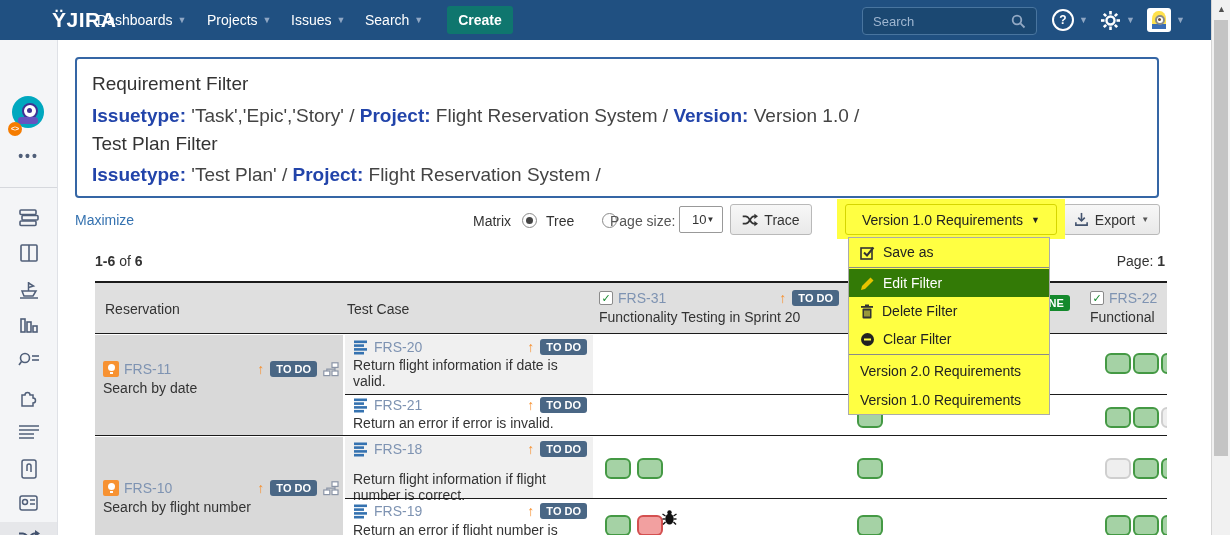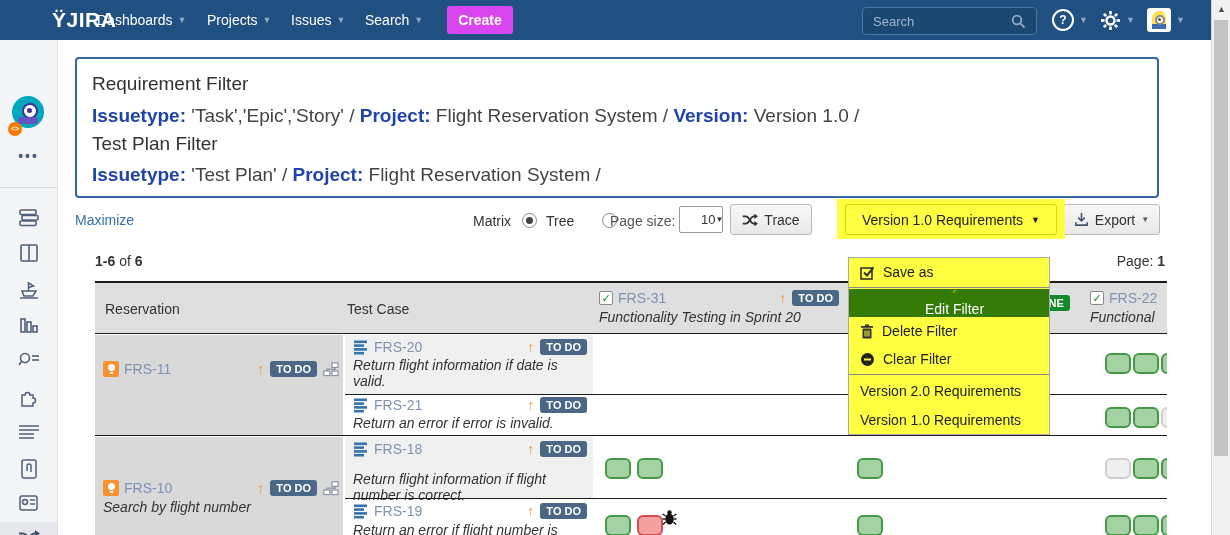--- a/index.html
+++ b/index.html
@@ -4,21 +4,21 @@
 <style>
   html,body{margin:0;padding:0;background:#888;}
   .screen{position:relative;width:1230px;height:535px;background:#fff;overflow:hidden;
     font-family:"Liberation Sans","DejaVu Sans",sans-serif;color:#333;font-size:14px;}
   .abs{position:absolute;}
   
   .navbar{position:absolute;left:0;top:0;width:1211px;height:40px;background:#205081;}
   .logo{position:absolute;left:52px;top:0;height:40px;line-height:40px;color:#fff;font-size:21px;font-weight:bold;letter-spacing:.5px;cursor:pointer;}
   .nav-item{position:absolute;top:0;height:52px;line-height:40px;color:#fff;font-size:14px;cursor:pointer;white-space:nowrap;}
   .caret{color:#8fa7c4;font-size:9px;margin-left:5px;vertical-align:2px;}
-  .create-btn{position:absolute;left:447px;top:6px;width:66px;height:28px;background:#d946ef;border:none;border-radius:3px;
+  .create-btn{position:absolute;left:447px;top:6px;width:66px;height:28px;background:#0f766e;border:none;border-radius:3px;
     color:#fff;font-size:14px;font-weight:bold;font-family:inherit;cursor:pointer;}
   .searchbox{position:absolute;left:862px;top:7px;width:173px;height:26px;background:#1b4872;border:1px solid #49759f;border-radius:4px;}
   .searchbox input{position:absolute;left:8px;top:2px;width:135px;height:20px;background:transparent;border:none;outline:none;
     color:#d7e4f2;font-size:13px;font-family:inherit;}
   .searchbox input::placeholder{color:#9fb6d0;}
   .nav-ico{position:absolute;top:0;height:40px;display:flex;align-items:center;cursor:pointer;}
   .help-circle{width:18px;height:18px;border:2px solid #fff;border-radius:50%;color:#fff;font-size:12px;font-weight:bold;
     text-align:center;line-height:18px;}
   .avatar-box{width:24px;height:24px;background:#fff;border-radius:3px;position:relative;overflow:hidden;}
   .minion-body{position:absolute;left:5px;top:3px;width:14px;height:18px;background:#ffe14d;border-radius:45% 45% 35% 35%;}
@@ -42,39 +42,39 @@
   .f-title{position:absolute;left:15px;font-size:19px;color:#333;}
   .f-line{position:absolute;left:15px;font-size:19px;color:#444;}
   .f-label{color:#2244aa;font-weight:bold;}
   
   .link{color:#3572b0;cursor:pointer;}
   .radio{display:inline-block;width:13px;height:13px;border:1px solid #8a8a8a;border-radius:50%;background:#fdfdfd;vertical-align:-2px;position:relative;cursor:pointer;}
   .radio.sel::after{content:"";position:absolute;left:3px;top:3px;width:7px;height:7px;border-radius:50%;background:#444;}
   .btn{position:absolute;height:31px;background:linear-gradient(#f7f7f7,#e9e9e9);border:1px solid #b9b9b9;border-radius:3px;
     font-size:14px;color:#333;display:flex;align-items:center;justify-content:center;gap:6px;cursor:pointer;box-sizing:border-box;}
   .pgsel{position:absolute;left:679px;top:206px;width:44px;height:27px;border:1px solid #999;border-radius:2px;background:#fff;
-    font-size:13px;display:flex;align-items:center;justify-content:space-between;padding:0 21px;box-sizing:border-box;cursor:pointer;}
+    font-size:13px;display:flex;align-items:center;justify-content:space-between;padding:0 12px;box-sizing:border-box;cursor:pointer;}
   
   .hl-rect{position:absolute;left:837px;top:199px;width:228px;height:40px;background:#ffff42;z-index:55;}
   .ver-btn{position:absolute;left:845px;top:204px;width:212px;height:31px;z-index:56;border:1px solid #d6d600;border-radius:3px;
     background:transparent;display:flex;align-items:center;justify-content:center;gap:8px;font-size:14px;color:#222;cursor:pointer;box-sizing:border-box;}
-  .menu{position:absolute;left:848px;top:237px;width:202px;z-index:60;background:#ffff42;border:1px solid #ababab;box-sizing:border-box;margin-top:20px;}
+  .menu{position:absolute;left:848px;top:237px;width:202px;z-index:60;background:#ffff42;border:1px solid #ababab;box-sizing:border-box;}
   .menu-item{height:28px;display:flex;align-items:center;gap:8px;padding-left:11px;font-size:14px;color:#222;cursor:pointer;}
-  .menu-item.selected{background:#337a06;color:#fff;flex-direction:column;}
+  .menu-item.selected{background:#337a06;color:#fff;}
   .menu-sep{height:1px;background:#8a8a8a;margin:1px 0;}
   
   .tclip{position:absolute;left:95px;top:245px;width:1072px;height:290px;overflow:hidden;}
   .hline{position:absolute;height:1px;background:#1b1b1b;}
   .badge{display:inline-block;background:#4a6785;color:#fff;font-size:11px;font-weight:bold;padding:1px 6px;border-radius:3px;line-height:14px;white-space:nowrap;}
   .badge.done{background:#14892c;}
   .ikey{color:#7e93b2;font-size:14px;cursor:pointer;white-space:nowrap;}
   .uparrow{color:#f6902f;font-weight:bold;font-size:14px;line-height:14px;}
   .l1{display:flex;align-items:center;gap:5px;}
   .l1 .right{margin-left:auto;display:flex;align-items:center;gap:6px;}
-  .sum{font-size:14px;color:#333;line-height:16px;font-style:italic;}
+  .sum{font-size:14px;color:#333;line-height:16px;}
   .sq{position:absolute;width:26px;height:21px;border-radius:6px;box-sizing:border-box;cursor:pointer;}
   .sq.g{background:#a5d2a5;border:2px solid #449944;}
   .sq.r{background:#f2a0a0;border:2px solid #d45050;}
   .sq.w{background:#efefef;border:2px solid #cfcfcf;}
   .tp-ico{display:inline-flex;width:14px;height:14px;border:1.5px solid #8a8a8a;border-radius:2px;background:#fff;
     color:#14892c;font-size:11px;font-weight:bold;align-items:center;justify-content:center;box-sizing:border-box;}
   .story-ico{display:inline-block;width:16px;height:16px;background:#f79232;border-radius:2px;position:relative;}
   .story-ico::before{content:"";position:absolute;left:4.5px;top:3px;width:7px;height:7px;background:#fff;border-radius:50%;}
   .story-ico::after{content:"";position:absolute;left:6.5px;top:10.5px;width:3px;height:2.5px;background:#fff;}
   
@@ -319,20 +319,21 @@
           <span class="uparrow">↑</span>
           <span class="badge">TO DO</span>
           <svg width="16" height="15" viewBox="0 0 16 15" fill="#fff" stroke="#8b95a7" stroke-width="1.2">
             <rect x="9" y="0.8" width="6" height="4.6"></rect>
               <rect x="0.8" y="9" width="6" height="4.6"></rect>
               <rect x="9" y="9" width="6" height="4.6"></rect>
             <path d="M12 5.4 v1.8 H3.8 v1.8 M12 7.2 v1.8" fill="none"></path>
           </svg>
         </span>
       </div>
+      <div class="sum" style="margin-top:3px">Search by date</div>
     </div>
 
     <div class="abs" style="left:8px;top:235px;width:236px">
       <div class="l1">
         <span class="story-ico"></span>
         <span class="ikey">FRS-10</span>
         <span class="right">
           <span class="uparrow">↑</span>
           <span class="badge">TO DO</span>
           <svg width="16" height="15" viewBox="0 0 16 15" fill="#fff" stroke="#8b95a7" stroke-width="1.2">

